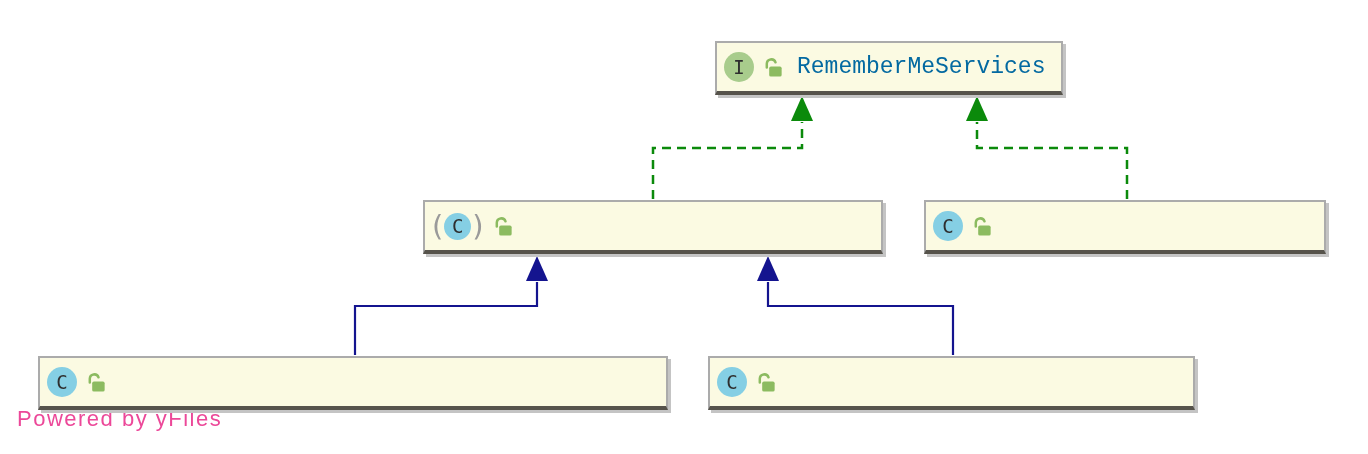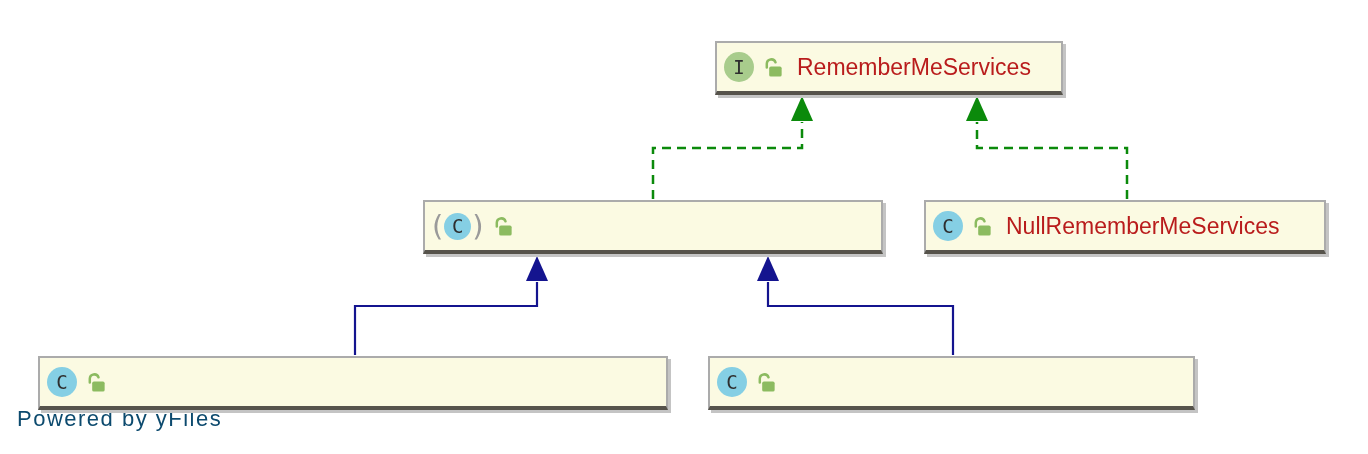--- a/index.html
+++ b/index.html
@@ -50,23 +50,23 @@
     border: 2px solid #ababab;
     border-bottom: 4px solid #56534b;
     box-shadow: 3px 3px 0 #c4c4c4;
     display: flex;
     align-items: center;
     padding: 0 8px 0 7px;
     z-index: 2;
     cursor: default;
   }
   .node-label {
-    font-family: Liberation Sans, sans-serif;
+    font-family: Liberation Mono, monospace;
     font-size: 23px;
-    color: #b91c1c;
+    color: #0369a1;
     white-space: nowrap;
     margin-left: 12px;
   }
   .icon-wrap {
     display: flex;
     align-items: center;
     flex: 0 0 auto;
   }
   .circle {
     width: 30px;
@@ -107,21 +107,21 @@
   .n3 { left: 38px;  top: 356px; width: 630px; height: 54px; }
   .n4 { left: 708px; top: 356px; width: 487px; height: 54px; }
   .watermark {
     position: absolute;
     left: 17px;
     top: 406px;
     z-index: 1;
     font-family: "Liberation Sans", "DejaVu Sans", sans-serif;
     font-size: 22px;
     letter-spacing: 1.5px;
-    color: #0c4a6e;
+    color: #ec4899;
     white-space: nowrap;
   }
 </style>
 </head>
 <body>
 
 <div class="canvas">
 
   <svg class="edges" viewBox="0 0 1368 454" xmlns="http://www.w3.org/2000/svg">
 
@@ -180,21 +180,20 @@
       <span class="circle circle-class">
           <span>C</span>
         </span>
     </span>
     <span class="lock">
       <svg width="23" height="23" viewBox="0 0 24 24" xmlns="http://www.w3.org/2000/svg">
         <path d="M5 12 V8.2 a4.7 4.7 0 0 1 9.1 -1.6" fill="none" stroke="#8cbb60" stroke-width="2.6" stroke-linecap="round"></path>
         <rect x="7.5" y="11" width="13" height="10.5" rx="1.8" fill="#8cbb60"></rect>
       </svg>
     </span>
-    <span class="node-label">NullRememberMeServices</span>
   </div>
 
   <div class="node n3">
     <span class="icon-wrap">
       <span class="circle circle-class">
           <span>C</span>
         </span>
     </span>
     <span class="lock">
       <svg width="23" height="23" viewBox="0 0 24 24" xmlns="http://www.w3.org/2000/svg">

